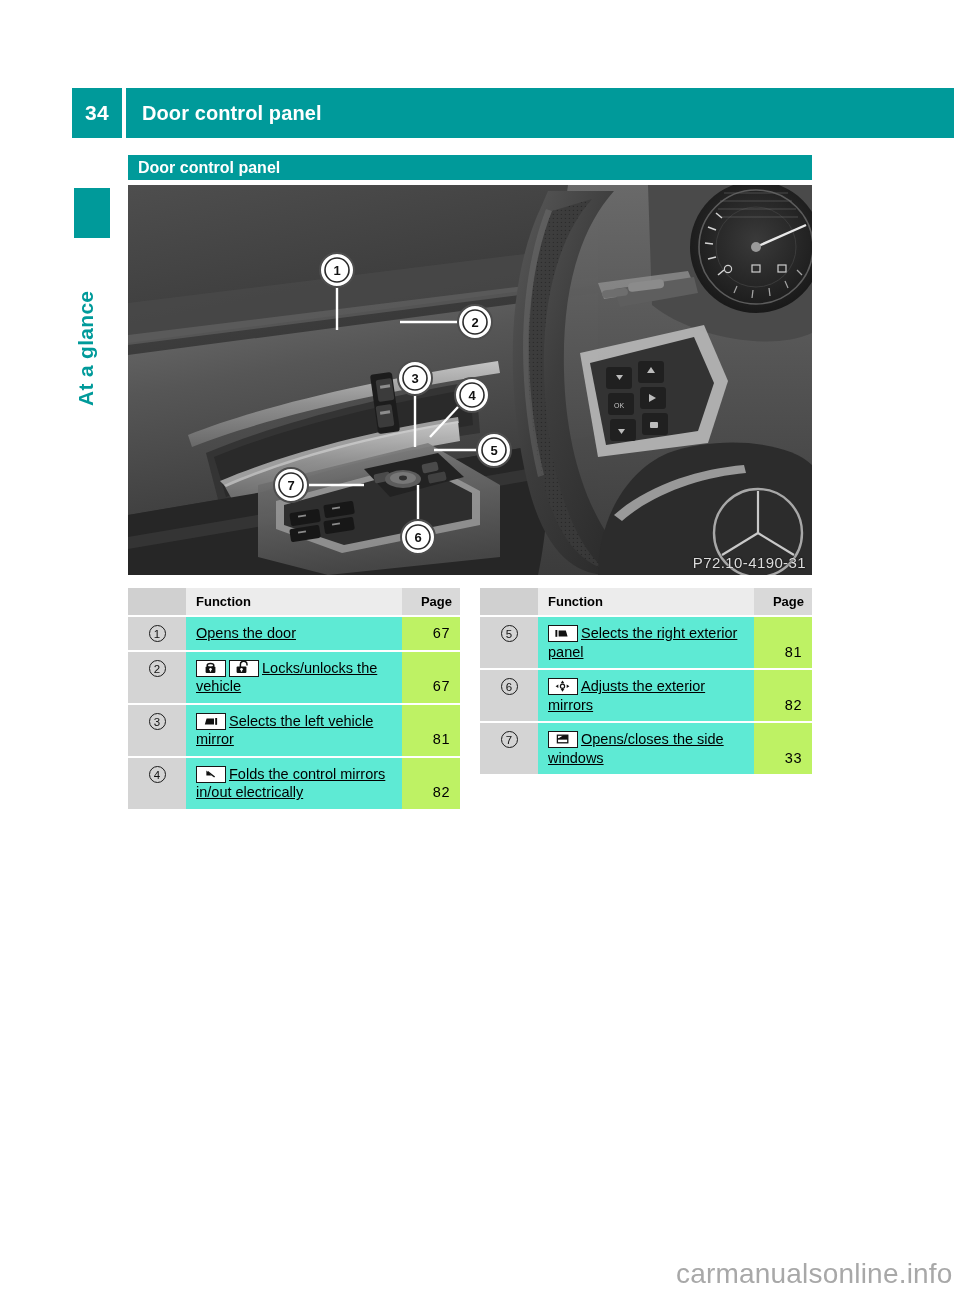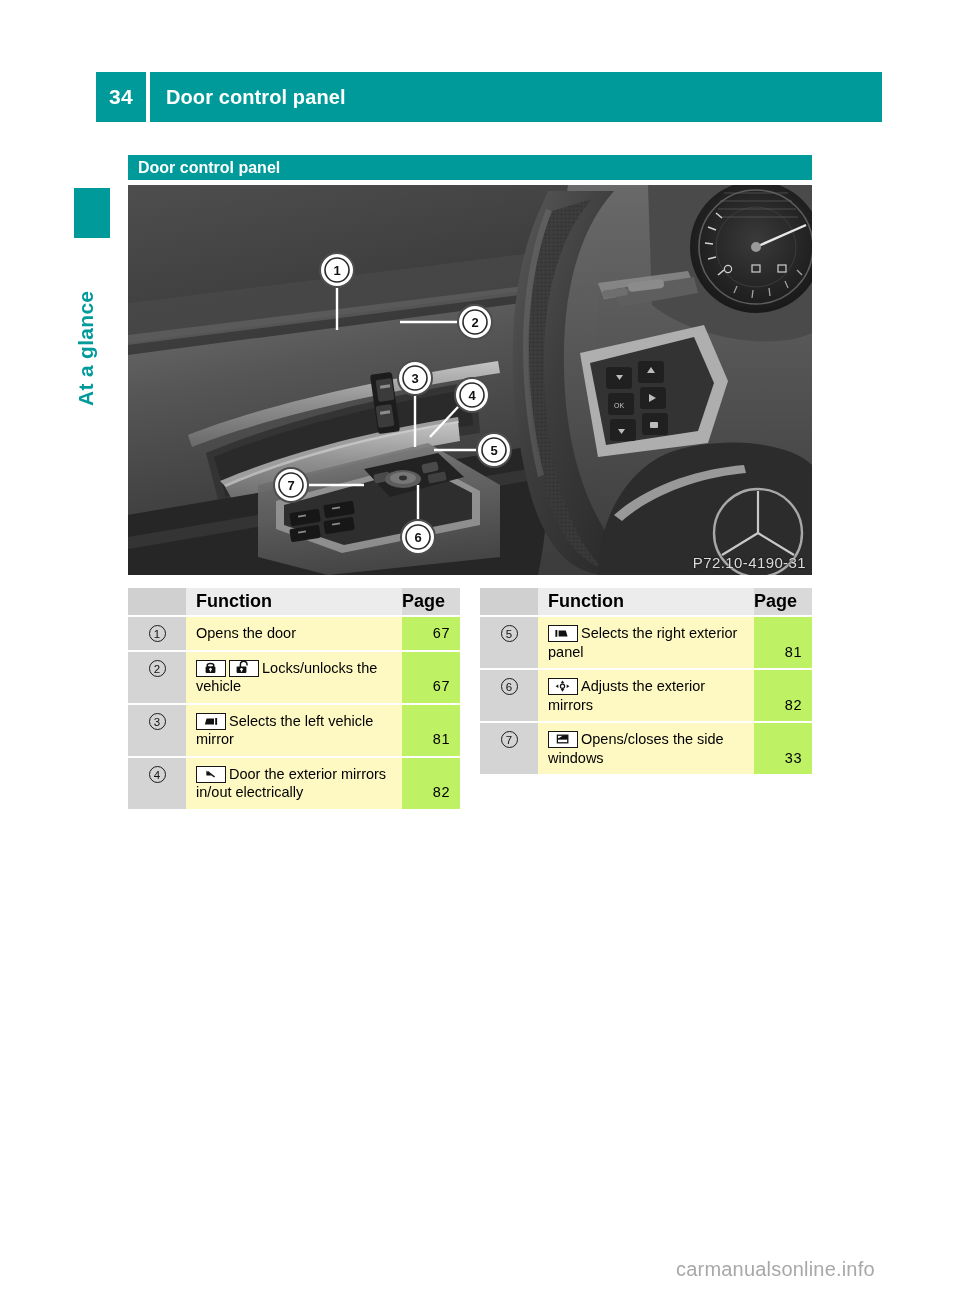--- a/index.html
+++ b/index.html
@@ -13,26 +13,25 @@
     position: relative;
     font-family: "Liberation Sans", sans-serif;
     -webkit-font-smoothing: antialiased;
     overflow: hidden;
   }
 
   
   .page-header {
     position: absolute;
     left: 72px;
-    top: 72px;
-    width: 786px;
+    top: 88px;
+    width: 882px;
     height: 50px;
     display: flex;
     align-items: stretch;
-    margin-left: 24px;
   }
   .page-number-box {
     width: 50px;
     background: #009a9a;
     color: #ffffff;
     font-size: 21px;
     font-weight: bold;
     display: flex;
     align-items: center;
     justify-content: center;
@@ -147,38 +146,39 @@
     vertical-align: top;
     border-bottom: 2px solid #ffffff;
   }
   .legend-table tr:last-child th,
   .legend-table tr:last-child td { border-bottom: none; }
 
   
   .lt-head th {
     background: #d9d9d9;
     height: 27px;
-    font-size: 18px;
+    font-size: 13px;
     font-weight: bold;
     vertical-align: middle;
   }
   .lt-head th.h-marker { background: #d0d0d0; }
   .lt-head th.h-func   { text-align: left;  padding-left: 10px; background: #ececec; }
-  .lt-head th.h-page   { text-align: right; padding-right: 24px; background: #d9d9d9; }
+  .lt-head th.h-page   { text-align: right; padding-right: 8px; background: #d9d9d9; }
 
   
   .cell-marker {
     background: #d4d4d4;
     text-align: center;
     padding-top: 8px !important;
   }
   .cell-func {
-    background: #fef9c3;
+    background: #5eead4;
     padding: 7px 8px 7px 10px !important;
     line-height: 1.28;
+    text-decoration: underline;
   }
   .cell-page {
     background: #bef264;
     text-align: right;
     padding: 7px 10px 7px 4px !important;
     vertical-align: bottom !important;
     line-height: 1.28;
     letter-spacing: 0.5px;
   }
 
@@ -209,21 +209,21 @@
     position: relative;
     box-sizing: border-box;
   }
   .pict svg { position: absolute; left: 0; top: 0; }
 
   
   .watermark {
     position: absolute;
     left: 676px;
     top: 1258px;
-    font-size: 20px;
+    font-size: 28px;
     color: #a8a8a8;
     letter-spacing: 0.2px;
     white-space: nowrap;
   }
 </style>
 </head>
 <body>
 
 <div class="page-header">
   <div class="page-number-box">34</div>
@@ -538,21 +538,21 @@
       <tr>
         <td class="cell-marker">
           <span class="marker-circle">4</span>
         </td>
         <td class="cell-func">
           <span class="pict">
             <svg width="27" height="14" viewBox="0 0 27 14">
               <path d="M9.4,3.6 L9.4,8.6 L14.4,8.6 Z" fill="#111"></path>
               <line x1="10.6" y1="4.6" x2="17.6" y2="10.0" stroke="#111" stroke-width="1.5"></line>
             </svg>
-          </span><span>Door the exterior mirrors in/out electrically</span>
+          </span><span>Folds the control mirrors in/out electrically</span>
         </td>
         <td class="cell-page">82</td>
       </tr>
     </tbody>
   </table>
 
   <table class="legend-table right">
     <colgroup>
         <col class="c-marker">
         <col class="c-func">

